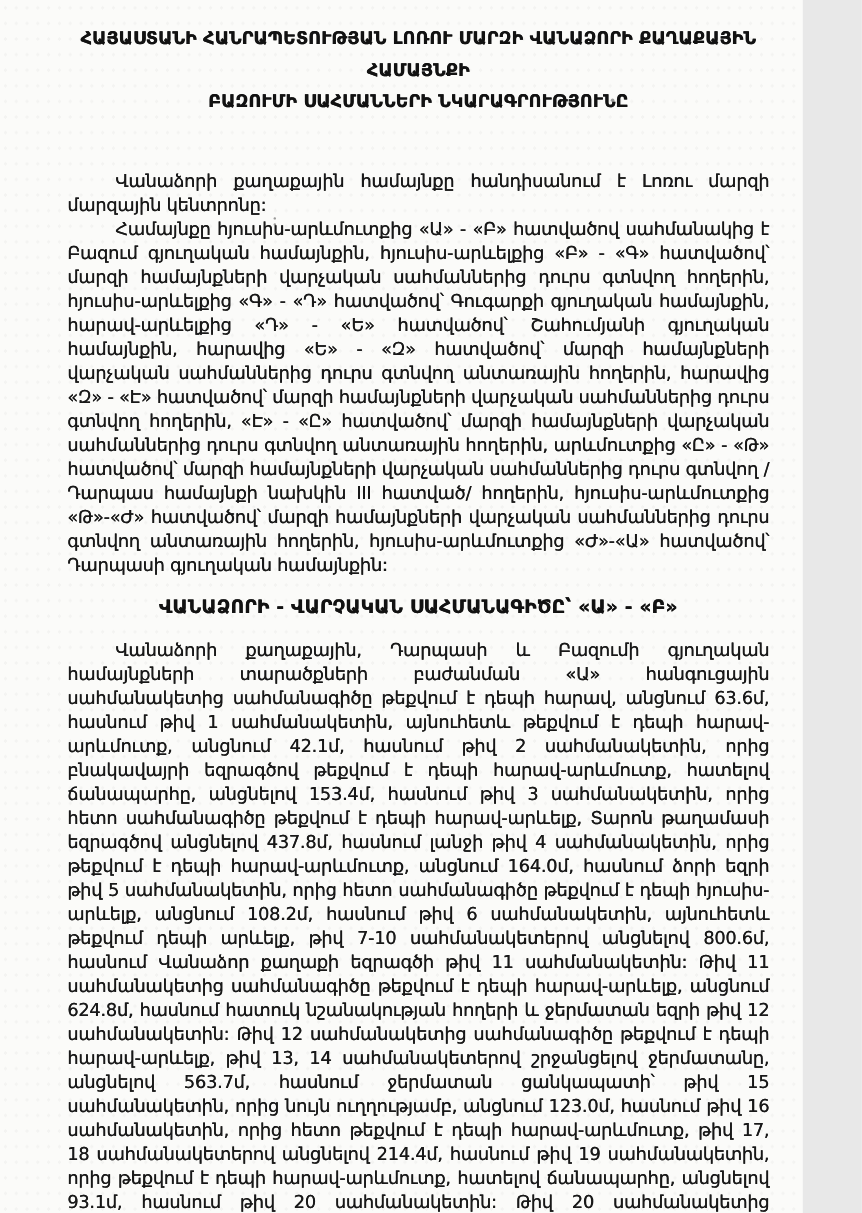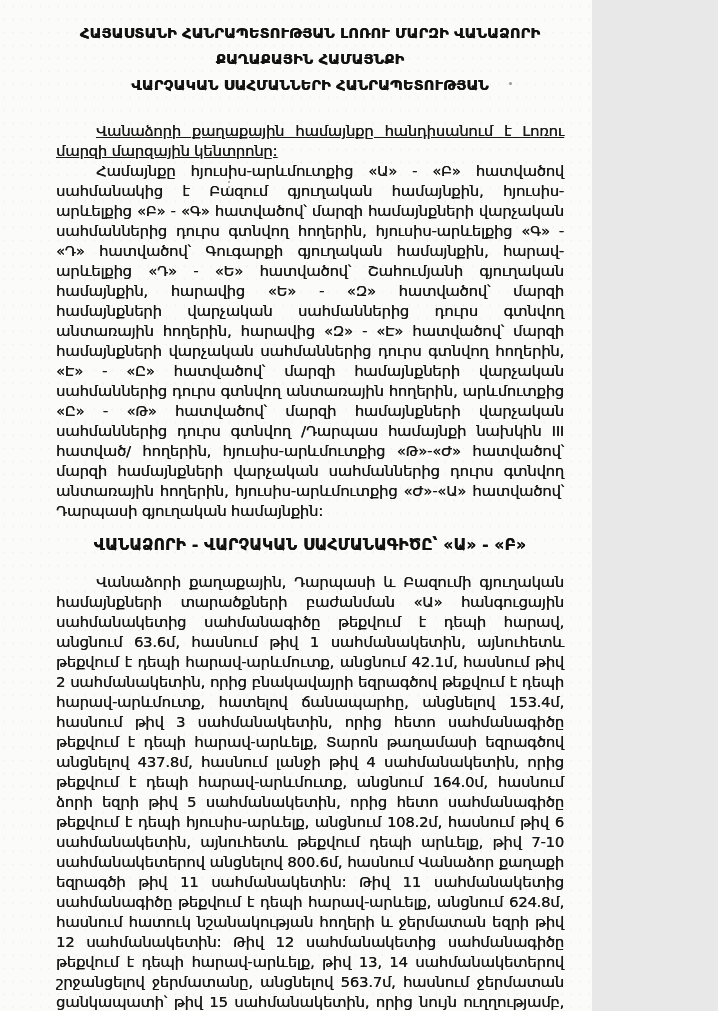--- a/index.html
+++ b/index.html
@@ -2,21 +2,21 @@
 <html><head>
 <meta charset="utf-8">
 <style>
   html, body {
     margin: 0;
     padding: 0;
     background: #e8e8e8;
   }
   .page {
     position: relative;
-    width: 592px;
+    width: 669px;
     height: 1011px;
     box-sizing: border-box;
     margin: 0;
     padding: 20px 28px 10px 56px;
     overflow: hidden;
     background-color: #fbfbf9;
     
     background-image: radial-gradient(rgba(40,40,40,0.035) 1px, transparent 1px);
     background-size: 9px 13px;
     color: #1a1a1a;
@@ -36,22 +36,21 @@
     margin: 0;
     font-size: 14.8px;
     line-height: 20px;
     letter-spacing: -0.2px;
     text-align: justify;
     text-indent: 40px;
     color: #191919;
     text-shadow: 0.25px 0 0 currentColor;
   }
   .intro-gap {
-    margin-top: 23px;
-    text-decoration: underline;
+    margin-top: 44px;
   }
   .section-heading {
     margin: 15px 0 18px 0;
     text-align: center;
     text-indent: 0;
     font-size: 15.5px;
     font-weight: 700;
     letter-spacing: 0.2px;
     color: #121212;
     text-shadow: 0.3px 0 0 currentColor;
@@ -68,21 +67,21 @@
   .speck-dot-1 { left: 509px; top: 82px;  width: 3px; height: 3px; }
   .speck-dot-2 { left: 684px; top: 253px; width: 2px; height: 2px; }
 </style>
 </head>
 <body>
 
 <div class="page">
 
   <h1 class="doc-title">
     <span style="display:block">ՀԱՅԱՍՏԱՆԻ ՀԱՆՐԱՊԵՏՈՒԹՅԱՆ ԼՈՌՈՒ ՄԱՐԶԻ ՎԱՆԱՁՈՐԻ ՔԱՂԱՔԱՅԻՆ ՀԱՄԱՅՆՔԻ</span>
-    <span style="display:block">ՎԱՐՉԱԿԱՆ  ՍԱՀՄԱՆՆԵՐԻ ՀԱՆՐԱՊԵՏՈՒԹՅԱՆ</span>
+    <span style="display:block">ԲԱԶՈՒՄԻ  ՍԱՀՄԱՆՆԵՐԻ ՆԿԱՐԱԳՐՈՒԹՅՈՒՆԸ</span>
   </h1>
 
   <p class="body-text intro-gap">Վանաձորի քաղաքային համայնքը հանդիսանում է Լոռու մարզի մարզային կենտրոնը:</p>
 
   <p class="body-text">Համայնքը հյուսիս-արևմուտքից «Ա» - «Բ» հատվածով սահմանակից է Բազում գյուղական համայնքին, հյուսիս-արևելքից «Բ» - «Գ» հատվածով՝ մարզի համայնքների վարչական սահմաններից դուրս գտնվող հողերին, հյուսիս-արևելքից «Գ» - «Դ» հատվածով՝ Գուգարքի գյուղական համայնքին, հարավ-արևելքից «Դ» - «Ե» հատվածով՝ Շահումյանի գյուղական համայնքին, հարավից «Ե» - «Զ» հատվածով՝ մարզի համայնքների վարչական սահմաններից դուրս գտնվող անտառային հողերին, հարավից «Զ» - «Է» հատվածով՝ մարզի համայնքների վարչական սահմաններից դուրս գտնվող հողերին, «Է» - «Ը» հատվածով՝ մարզի համայնքների վարչական սահմաններից դուրս գտնվող անտառային հողերին, արևմուտքից «Ը» - «Թ» հատվածով՝ մարզի համայնքների վարչական սահմաններից դուրս գտնվող /Դարպաս համայնքի նախկին III հատված/ հողերին, հյուսիս-արևմուտքից «Թ»-«Ժ» հատվածով՝ մարզի համայնքների վարչական սահմաններից դուրս գտնվող անտառային հողերին, հյուսիս-արևմուտքից «Ժ»-«Ա» հատվածով՝ Դարպասի գյուղական համայնքին:</p>
 
   <h2 class="section-heading">ՎԱՆԱՁՈՐԻ - ՎԱՐՉԱԿԱՆ ՍԱՀՄԱՆԱԳԻԾԸ՝ «Ա» - «Բ»</h2>
 
   <p class="body-text">Վանաձորի քաղաքային, Դարպասի և Բազումի գյուղական համայնքների տարածքների բաժանման «Ա» հանգուցային սահմանակետից սահմանագիծը թեքվում է դեպի հարավ, անցնում 63.6մ, հասնում թիվ 1 սահմանակետին, այնուհետև թեքվում է դեպի հարավ-արևմուտք, անցնում 42.1մ, հասնում թիվ 2 սահմանակետին, որից բնակավայրի եզրագծով թեքվում է դեպի հարավ-արևմուտք, հատելով ճանապարհը, անցնելով 153.4մ, հասնում թիվ 3 սահմանակետին, որից հետո սահմանագիծը թեքվում է դեպի հարավ-արևելք, Տարոն թաղամասի եզրագծով անցնելով 437.8մ, հասնում լանջի թիվ 4 սահմանակետին, որից թեքվում է դեպի հարավ-արևմուտք, անցնում 164.0մ, հասնում ձորի եզրի թիվ 5 սահմանակետին, որից հետո սահմանագիծը թեքվում է դեպի հյուսիս-արևելք, անցնում 108.2մ, հասնում թիվ 6 սահմանակետին, այնուհետև թեքվում դեպի արևելք, թիվ 7-10 սահմանակետերով անցնելով 800.6մ, հասնում Վանաձոր քաղաքի եզրագծի թիվ 11 սահմանակետին: Թիվ 11 սահմանակետից սահմանագիծը թեքվում է դեպի հարավ-արևելք, անցնում 624.8մ, հասնում հատուկ նշանակության հողերի և ջերմատան եզրի թիվ 12 սահմանակետին: Թիվ 12 սահմանակետից սահմանագիծը թեքվում է դեպի հարավ-արևելք, թիվ 13, 14 սահմանակետերով շրջանցելով ջերմատանը, անցնելով 563.7մ, հասնում ջերմատան ցանկապատի՝ թիվ 15 սահմանակետին, որից նույն ուղղությամբ, անցնում 123.0մ, հասնում թիվ 16 սահմանակետին, որից հետո թեքվում է դեպի հարավ-արևմուտք, թիվ 17, 18 սահմանակետերով անցնելով 214.4մ, հասնում թիվ 19 սահմանակետին, որից թեքվում է դեպի հարավ-արևմուտք, հատելով ճանապարհը, անցնելով 93.1մ, հասնում թիվ 20 սահմանակետին: Թիվ 20 սահմանակետից սահմանագիծը թեքվում է դեպի հարավ, անցնում 62.8մ, հասնում թիվ 21 սահմանակետին, որից հետո թեքվում դեպի հարավ-արևելք, անցնում 42.7մ, հասնում ձորակի եզրի թիվ 22 սահմանակետին, այնուհետև ձորակով թեքվում է դեպի հյուսիս-արևելք, թիվ 23 սահմանակետով անցնելով 200.4մ, հասնում թիվ 24 սահմանակետին, նորից ձորակով թեքվում դեպի հարավ-արևմուտք, թիվ 25-27 սահմանակետերով անցնելով 311.7մ, հասնում թիվ 28 սահմանակետին: Թիվ 28 սահմանակետից սահմանագիծը թեքվում է դեպի հարավ, անցնում 81.5մ, հասնում թիվ 29 սահմանակետին: Թիվ 29 սահմանակետից սահմանագիծը թեքվում է դեպի հյուսիս-արևելք, անցնում 146.2մ, հասնում գերեզմանոցի եզրագծ՝ թիվ 30 սահմանակետին: Թիվ 30 սահմանակետից սահմանագիծը թեքվում է դեպի հյուսիս-արևելք, գերեզմանոցի եզրագծով, թիվ 31, 32 սահմանակետերով անցնելով 473.0մ, հասնում գերեզմանոցի եզրի թիվ 33</p>
 

